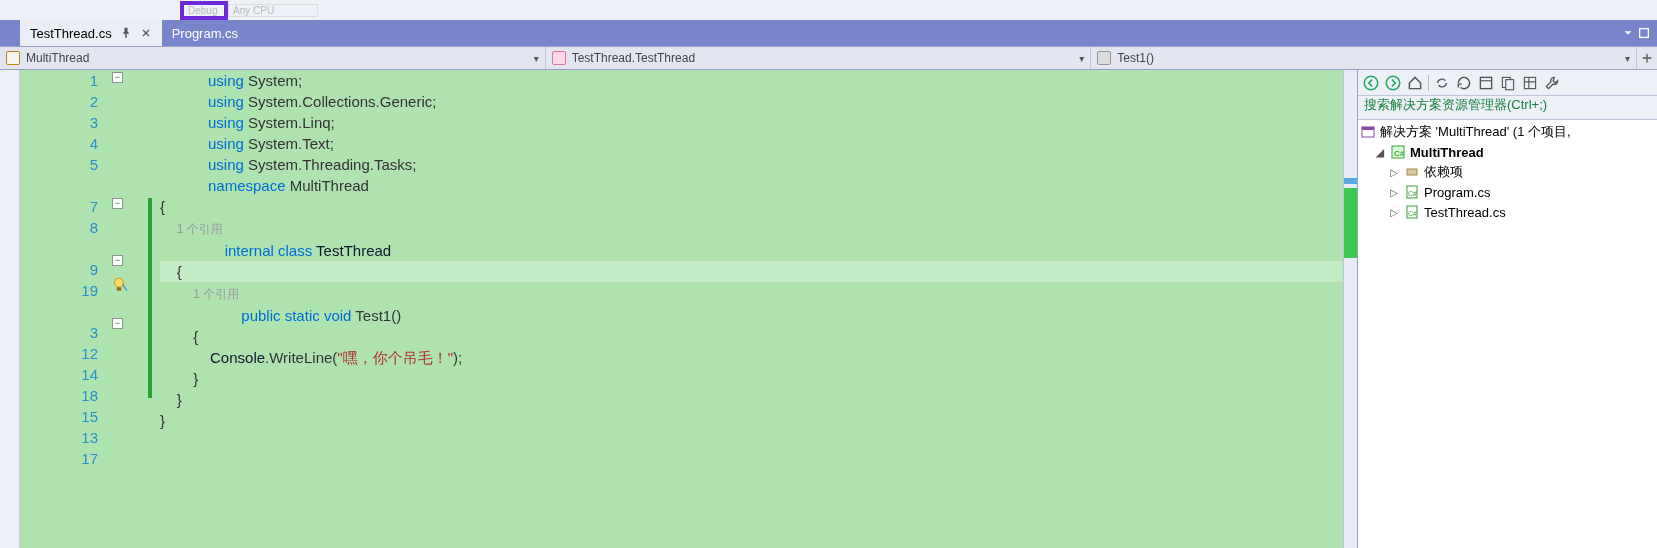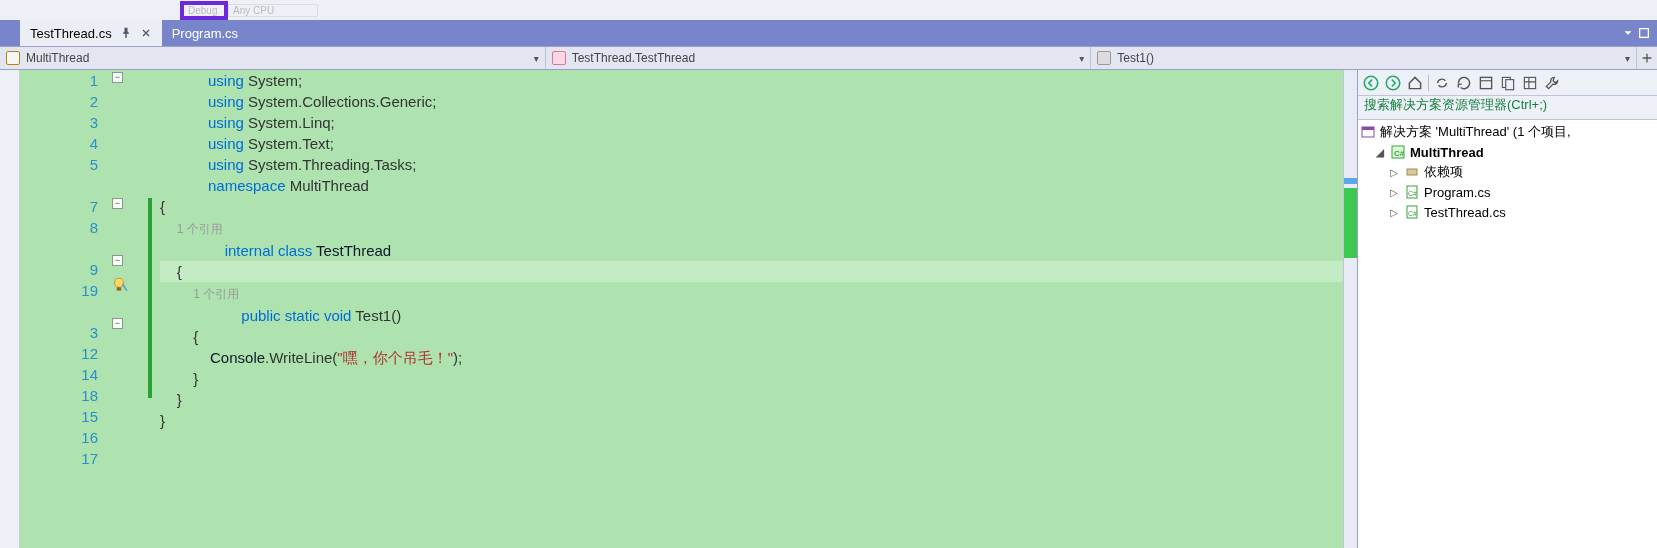--- a/index.html
+++ b/index.html
@@ -142,21 +142,21 @@
           <div>8</div>
           <div>&nbsp;</div>
           <div>9</div>
           <div>19</div>
           <div>&nbsp;</div>
           <div>3</div>
           <div>12</div>
           <div>14</div>
           <div>18</div>
           <div>15</div>
-          <div>16</div>
+          <div>13</div>
           <div>17</div>
         </div>
 
       <div class="fold-col">
         <div class="box" style="top:2px;">−</div>
         <div class="box" style="top:128px;">−</div>
         <div class="box" style="top:185px;">−</div>
         <div class="box" style="top:248px;">−</div>
       </div>
 

